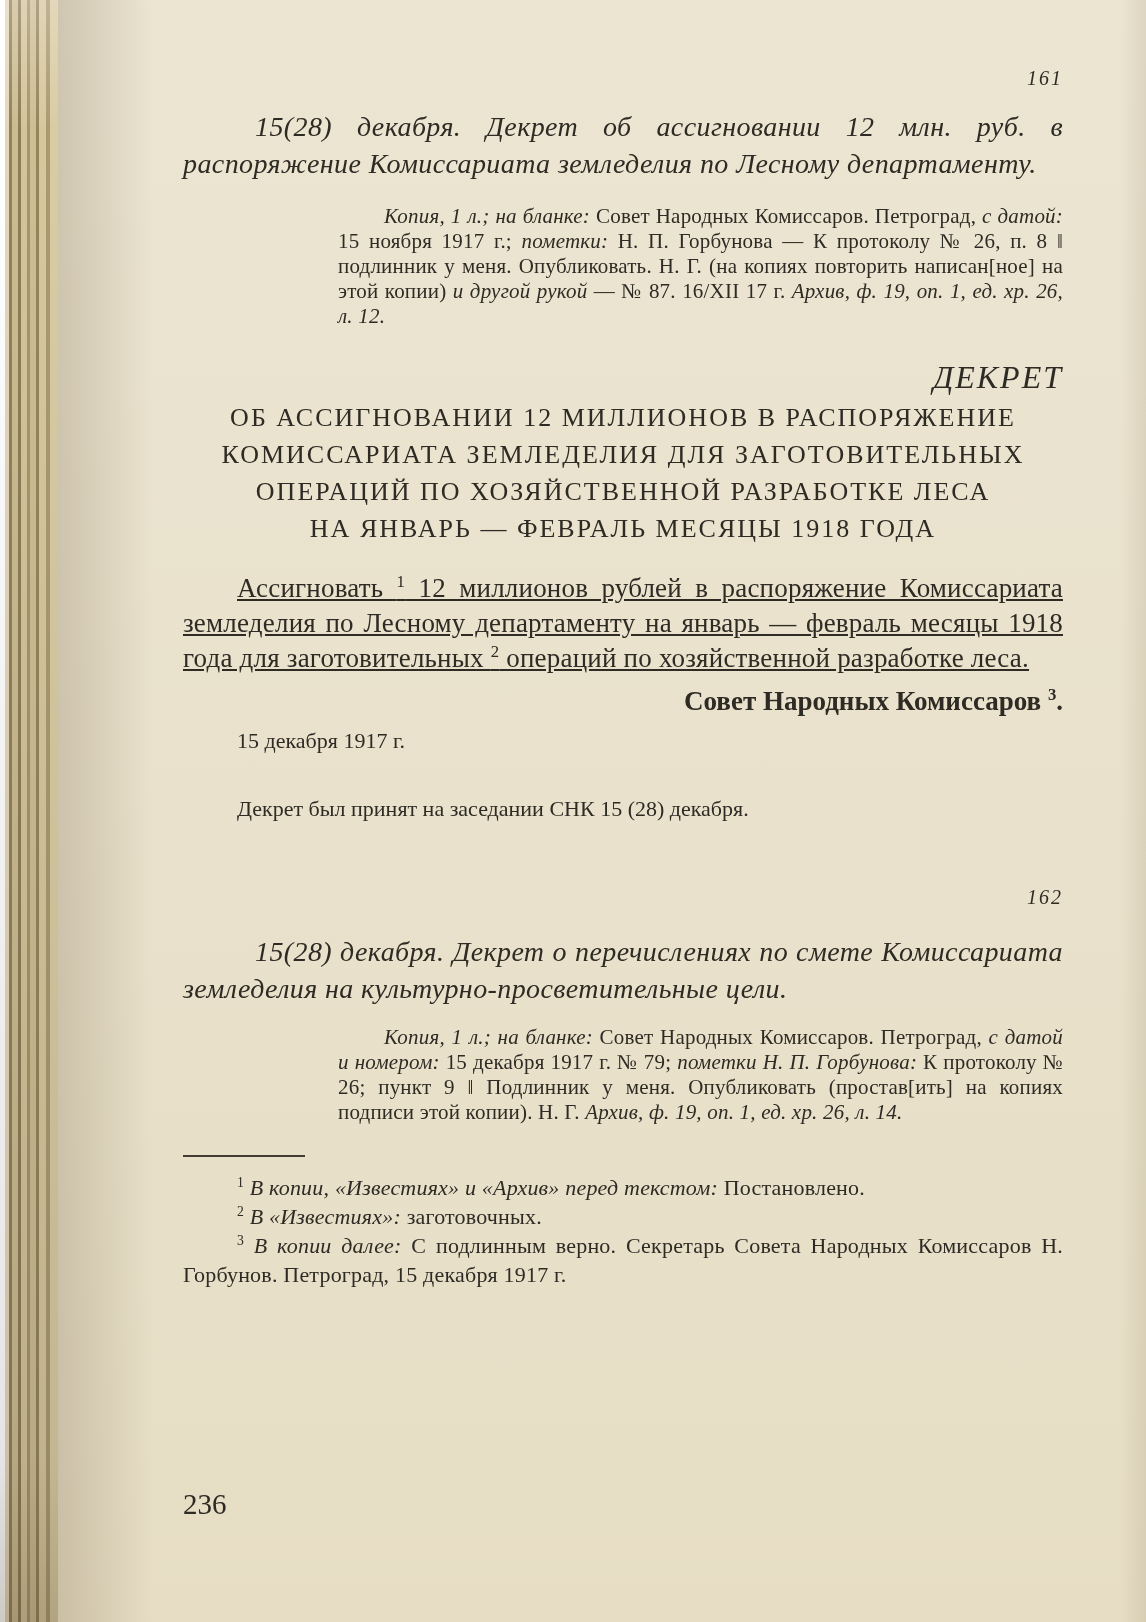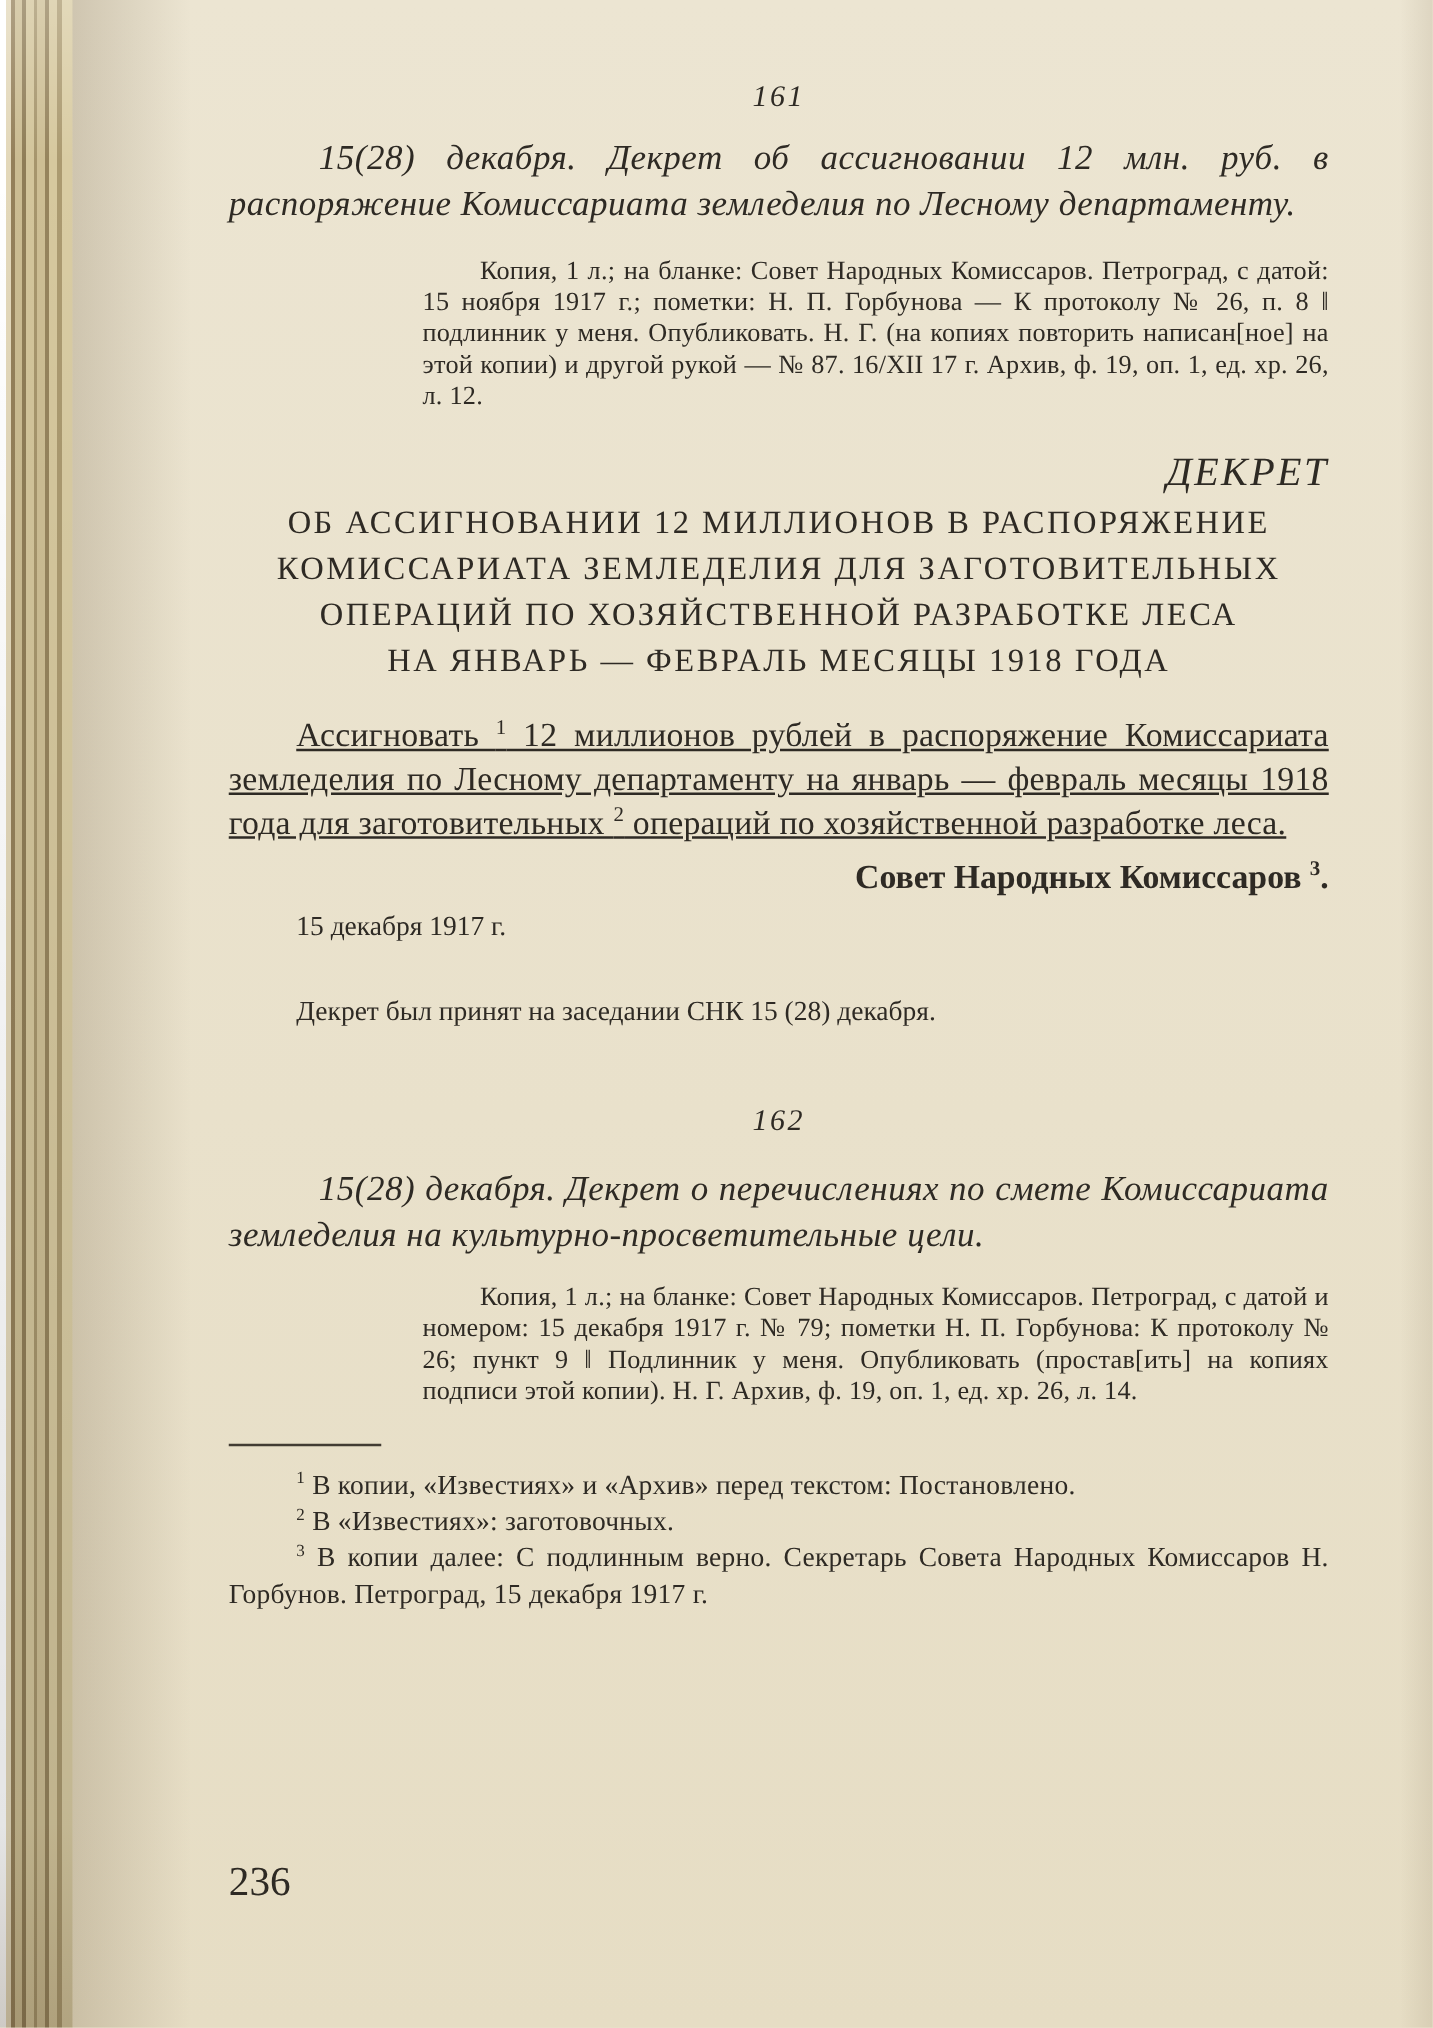--- a/index.html
+++ b/index.html
@@ -58,31 +58,31 @@
   }
   .page {
     position: absolute;
     inset: 0;
     box-sizing: border-box;
     padding: 62px 83px 0 183px;
     overflow: hidden;
   }
 
   p { margin: 0; }
-  .it { }
+  .it { font-style: italic; }
   .sup {
     font-size: 0.62em;
     vertical-align: super;
     line-height: 0;
   }
 
   .top-num {
-    font-size: 24px;
+    font-size: 20px;
     line-height: 32px;
-    text-align: center;
+    text-align: right;
     letter-spacing: 2px;
     font-style: italic;
     margin-bottom: 14px;
   }
   .entry-heading {
     font-size: 28px;
     line-height: 37px;
     font-style: italic;
     text-align: justify;
     text-indent: 72px;
@@ -156,21 +156,21 @@
     font-size: 22px;
     line-height: 29px;
     text-align: justify;
     text-indent: 54px;
     letter-spacing: 0.2px;
   }
   .bottom-num {
     position: absolute;
     left: 183px;
     top: 1488px;
-    font-size: 33px;
+    font-size: 29px;
   }
 </style>
 </head>
 <body>
 
 <div class="scan">
   <div class="spine"></div>
   <div class="page-shadow"></div>
   <div class="edge-shadow-right"></div>
 

